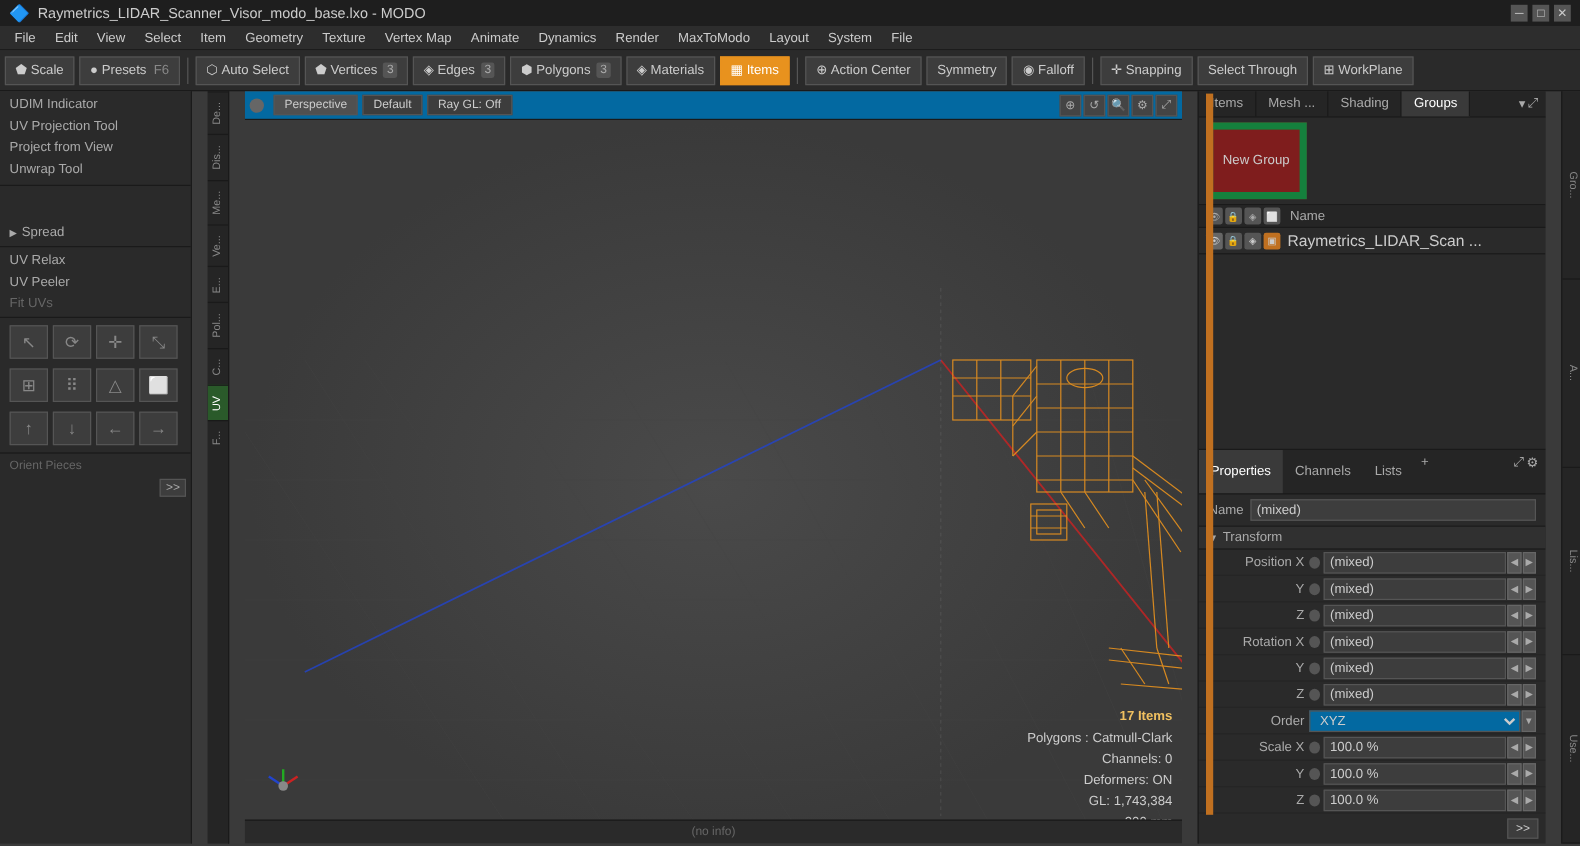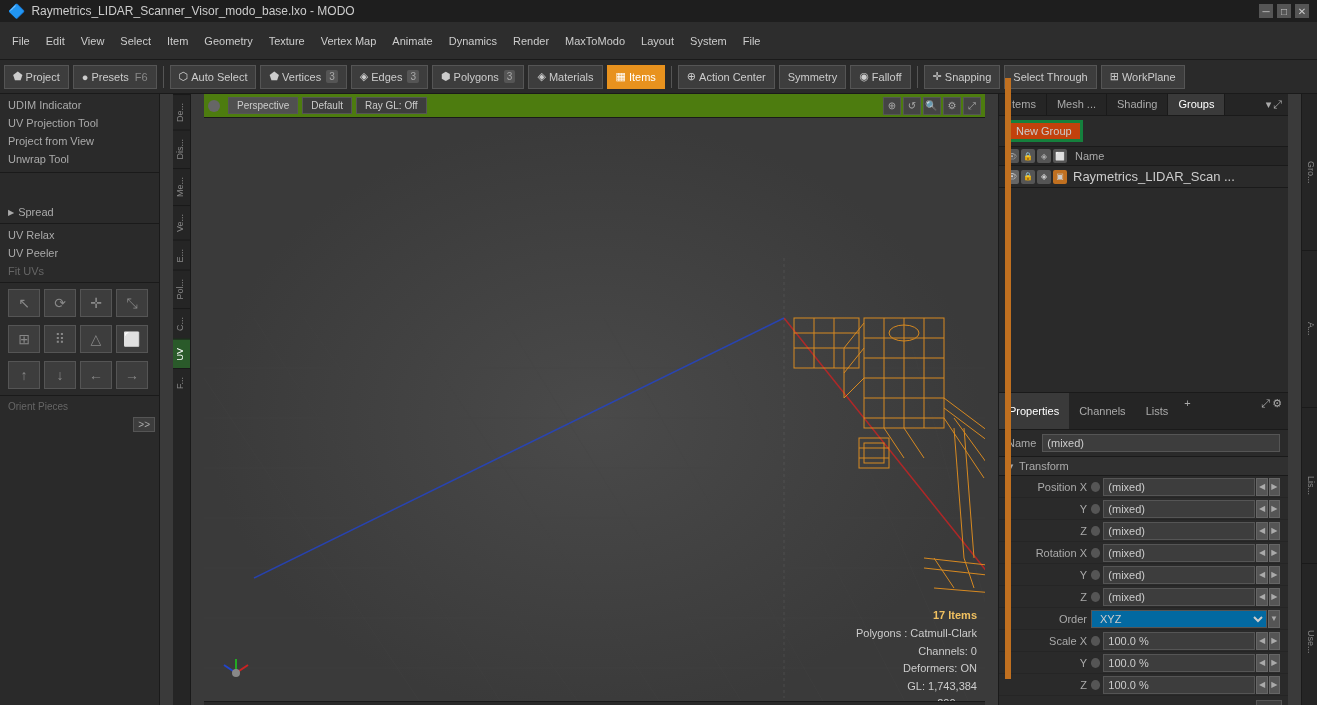--- a/index.html
+++ b/index.html
@@ -16,21 +16,21 @@
       color: #ccc;
       font-size: 12px;
     }
     #titlebar-left { display: flex; align-items: center; gap: 6px; }
     #titlebar-right { display: flex; gap: 4px; }
     .titlebar-btn { width: 14px; height: 14px; background: #555; border: none; color: #ccc; font-size: 10px; cursor: pointer; display: flex; align-items: center; justify-content: center; }
 
     
     #menubar {
       background: #2d2d2d;
-      height: 38px;
+      height: 20px;
       display: flex;
       align-items: center;
       padding: 0 4px;
       border-bottom: 1px solid #1a1a1a;
     }
     .menu-item { padding: 2px 8px; color: #ccc; cursor: pointer; font-size: 11px; }
 
     
     #toolbar {
       background: #2a2a2a;
@@ -117,21 +117,21 @@
 
     
     #viewport {
       flex: 1;
       background: #3d3d3d;
       position: relative;
       overflow: hidden;
     }
     #viewport-header {
       height: 24px;
-      background: #4d7c0f;
+      background: #0369a1;
       display: flex;
       align-items: center;
       padding: 0 4px;
       gap: 4px;
       border-bottom: 1px solid #1a1a1a;
       text-align: center;
     }
     .viewport-tab {
       padding: 2px 8px;
       background: #3d3d3d;
@@ -225,24 +225,24 @@
     .right-tab-expand { margin-left: auto; padding: 4px 6px; color: #aaa; cursor: pointer; display: flex; gap: 2px; }
 
     
     #groups-section { display: flex; flex-direction: column; flex: 1; overflow: hidden; }
     #groups-toolbar {
       padding: 4px 6px;
       background: #2a2a2a;
       border-bottom: 1px solid #1a1a1a;
     }
     .new-group-btn {
-      background: #c2410c;
-      border: 3px solid #15803d;
+      background: #7f1d1d;
+      border: 6px solid #15803d;
       color: #ccc;
-      padding: 2px 8px;
+      padding: 20px 8px;
       font-size: 11px;
       cursor: pointer;
     }
     #groups-column-header {
       display: flex;
       align-items: center;
       background: #252525;
       border-bottom: 1px solid #1a1a1a;
       padding: 2px 6px;
     }
@@ -446,21 +446,21 @@
   <span class="menu-item">Render</span>
   <span class="menu-item">MaxToModo</span>
   <span class="menu-item">Layout</span>
   <span class="menu-item">System</span>
   <span class="menu-item">File</span>
 </div>
 
 <div id="toolbar">
   <button class="toolbar-btn">
     <span>⬟</span>
-    <span>Project</span>
+    <span>Scale</span>
   </button>
   <button class="toolbar-btn">
     <span>●</span>
     <span>Presets</span>
     <span style="color:#888;margin-left:3px;">F6</span>
   </button>
   <div class="toolbar-separator"></div>
   <button class="toolbar-btn">
     <span>⬡</span>
     <span>Auto Select</span>

